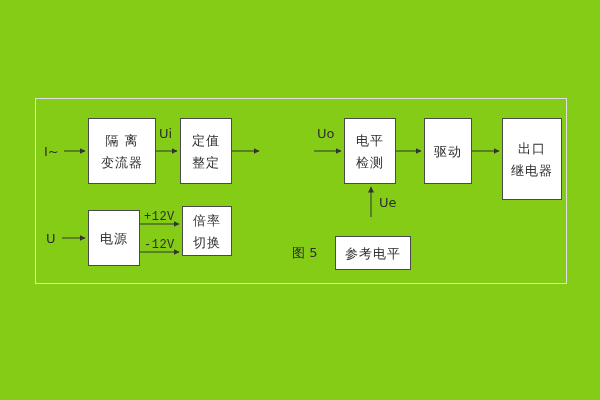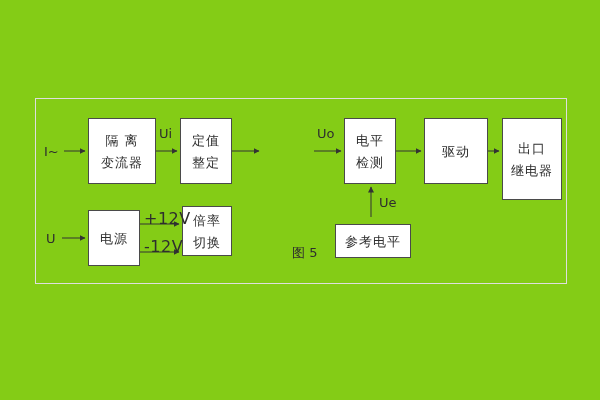--- a/index.html
+++ b/index.html
@@ -32,21 +32,21 @@
     letter-spacing: 1px;
     line-height: 1;
     white-space: nowrap;
   }
   .lbl {
     position: absolute;
     font-size: 13px;
     line-height: 1;
     white-space: nowrap;
   }
-  .lbl.small { font-size: 16px; letter-spacing: 0.5px; }
+  .lbl.small { font-size: 12px; letter-spacing: 0.5px; font-family: Liberation Mono, monospace; }
 </style>
 </head>
 <body>
 
 <div class="canvas">
 
   <div class="frame"></div>
 
   <svg class="arrows" width="600" height="400" viewBox="0 0 600 400">
     <defs>
@@ -75,39 +75,39 @@
     <span>定值</span>
     <span>整定</span>
   </div>
 
 
   <div class="block" style="left:344px; top:118px; width:52px; height:66px">
     <span>电平</span>
     <span>检测</span>
   </div>
 
-  <div class="block" style="left:424px; top:118px; width:64px; height:66px">
+  <div class="block" style="left:424px; top:118px; width:48px; height:66px">
     <span>驱动</span>
   </div>
 
   <div class="block" style="left:502px; top:118px; width:60px; height:82px">
     <span>出口</span>
     <span>继电器</span>
   </div>
 
   <div class="block" style="left:88px; top:210px; width:52px; height:56px">
     <span>电源</span>
   </div>
 
   <div class="block" style="left:182px; top:206px; width:50px; height:50px">
     <span>倍率</span>
     <span>切换</span>
   </div>
 
-  <div class="block" style="left:335px; top:224px; width:76px; height:34px; gap:0">
+  <div class="block" style="left:335px; top:236px; width:76px; height:34px; gap:0">
     <span>参考电平</span>
   </div>
 
   <span class="lbl" style="left:44px; top:145px">I~</span>
   <span class="lbl" style="left:46px; top:232px">U</span>
   <span class="lbl" style="left:159px; top:127px">Ui</span>
   <span class="lbl" style="left:317px; top:127px">Uo</span>
   <span class="lbl" style="left:379px; top:196px">Ue</span>
   <span class="lbl small" style="left:144px; top:211px">+12V</span>
   <span class="lbl small" style="left:144px; top:239px">-12V</span>

